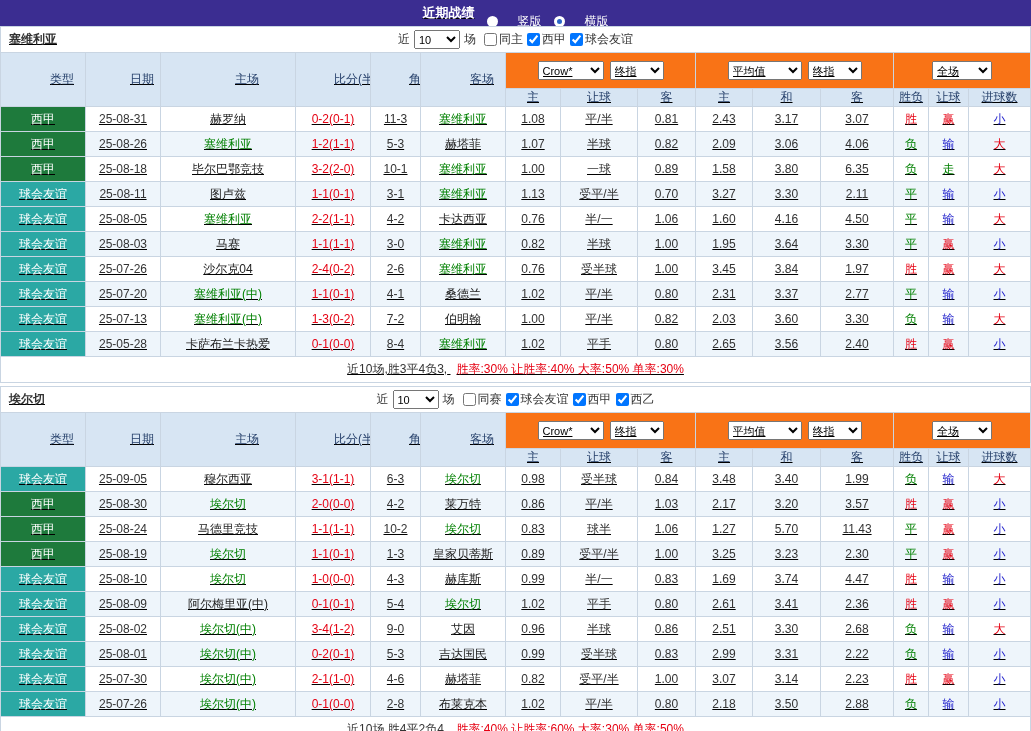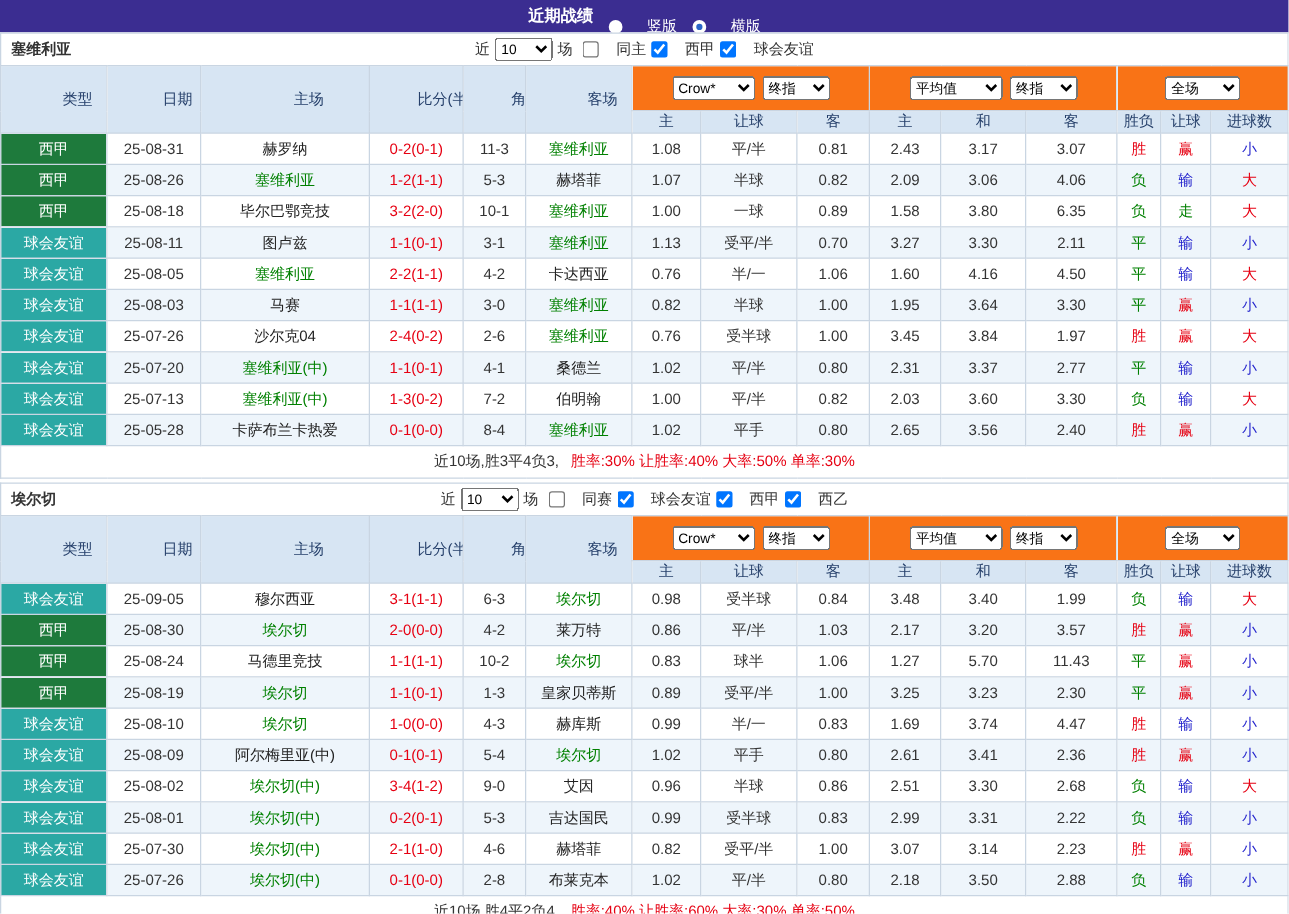--- a/index.html
+++ b/index.html
@@ -2,21 +2,21 @@
 <html><head>
 <meta charset="utf-8">
 <style>
   * { box-sizing: border-box; }
   body {
     margin: 0;
     font-family: "Liberation Sans", "DejaVu Sans", sans-serif;
     font-size: 12px;
     background: #f5f5f5;
   }
-  .page { width: 1031px; height: 731px; background: #fff; overflow: hidden; }
+  .page { width: 1031px; height: 731px; background: #fff; overflow: hidden; text-decoration: underline; }
 
   
   .topbar {
     height: 26px; background: #3b2d91; color: #fff;
     display: flex; align-items: center; justify-content: center; gap: 12px;
   }
   .tb-title { font-weight: bold; font-size: 13px; }
   .tb-radio { display: inline-flex; align-items: center; gap: 20px; cursor: pointer; margin-top: 16px; }
   .radio {
     width: 11px; height: 11px; border-radius: 50%; background: #fff;
@@ -29,21 +29,21 @@
   
   .sec-title {
     height: 26px; background: #fff; border: 1px solid #c9d5e2; border-bottom: none;
     display: flex; align-items: center; position: relative;
   }
   .sec-title .team { font-weight: bold; color: #333; margin-left: 8px; z-index: 2; }
   .filters {
     position: absolute; left: 0; right: 0; top: 0; bottom: 0;
     display: flex; align-items: center; justify-content: center; gap: 4px; color: #333;
   }
-  .cb { display: inline-flex; align-items: center; gap: 13px; cursor: pointer; }
+  .cb { display: inline-flex; align-items: center; gap: 1px; cursor: pointer; }
   .cb input { margin: 0 1px 0 4px; width: 13px; height: 13px; }
 
   .sel { height: 19px; font-size: 11px; font-family: inherit; }
   .w44 { width: 46px; } .w64 { width: 66px; } .w52 { width: 54px; }
   .w72 { width: 74px; } .w58 { width: 60px; }
 
   
   table { border-collapse: collapse; table-layout: fixed; width: 1031px; }
   th, td {
     border: 1px solid #c9d5e2; text-align: center; padding: 0;

